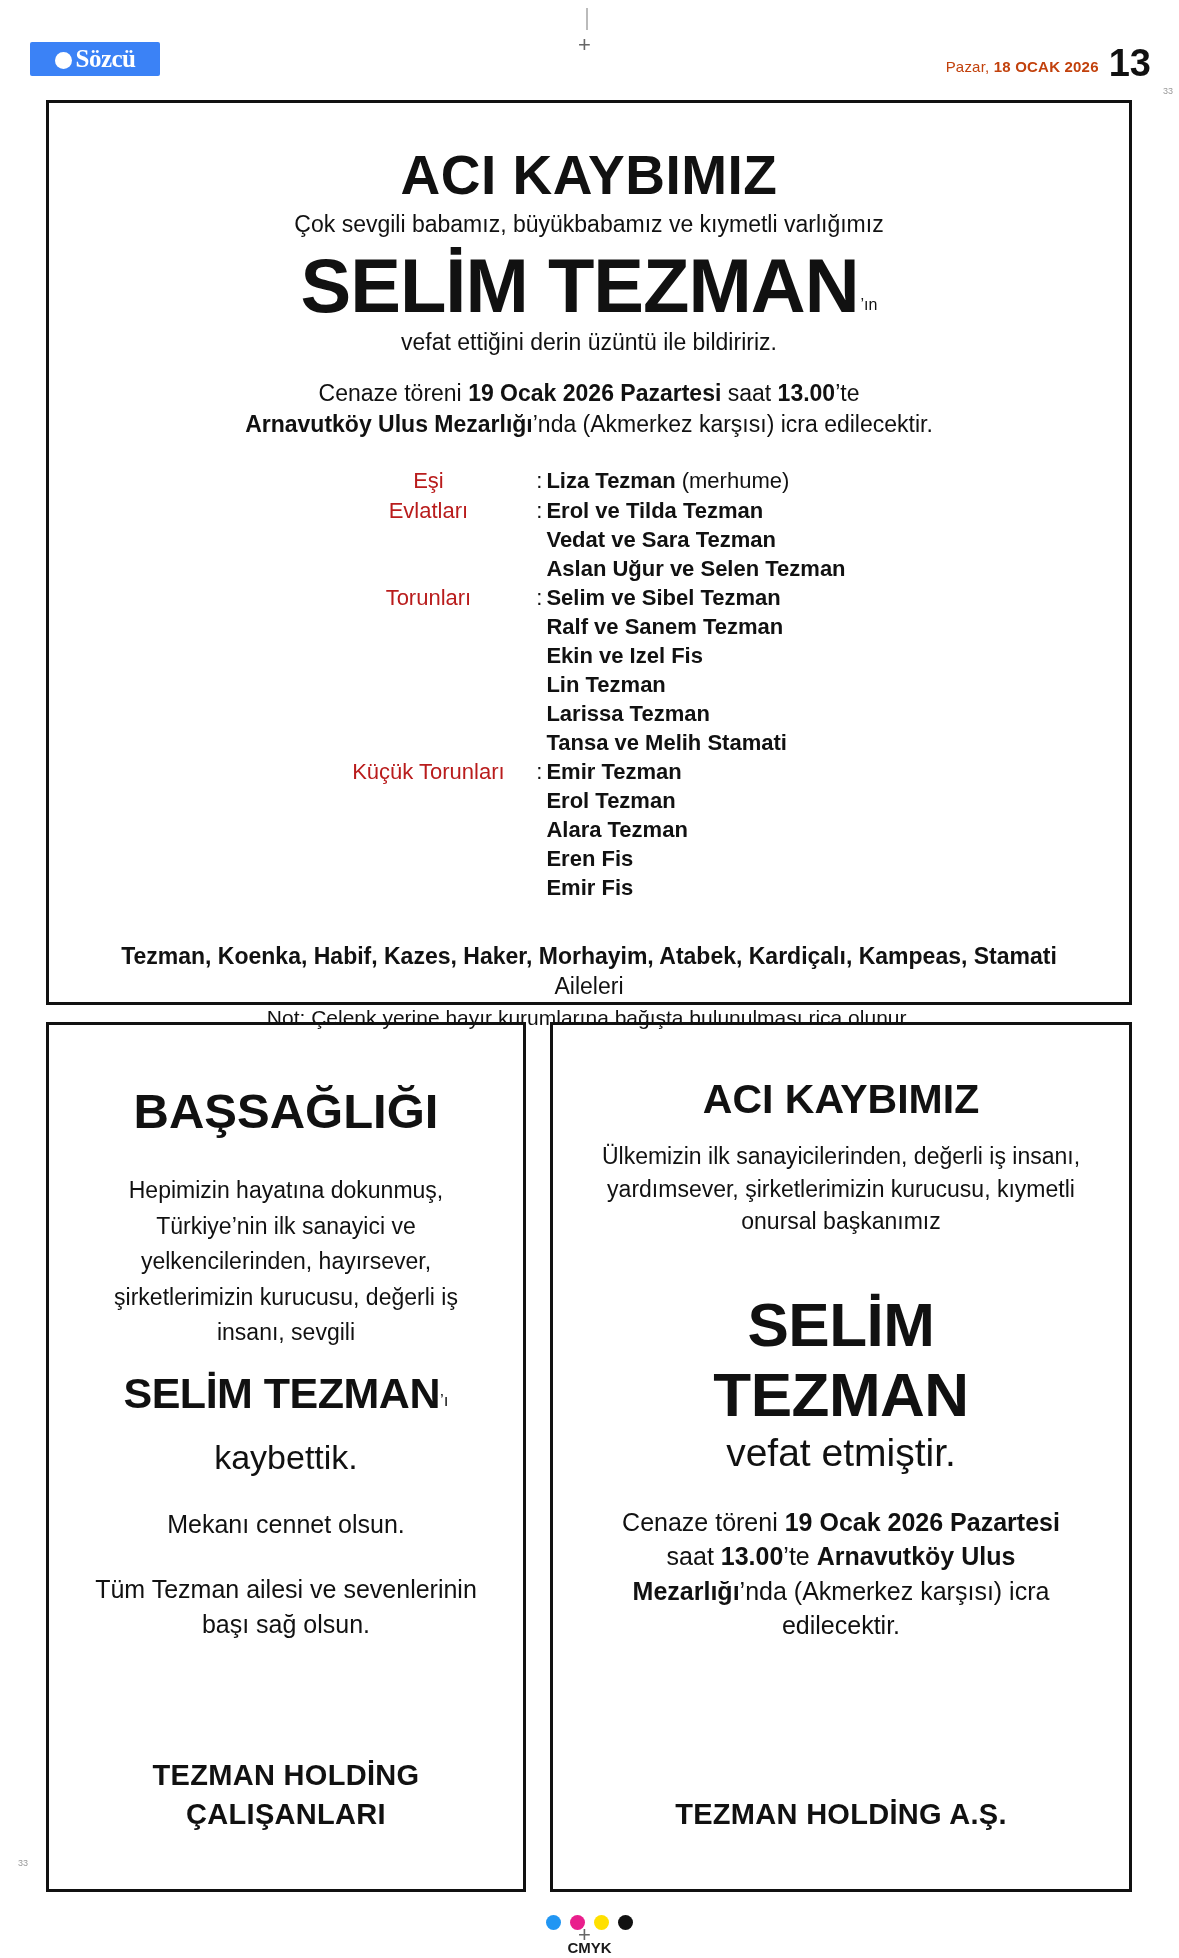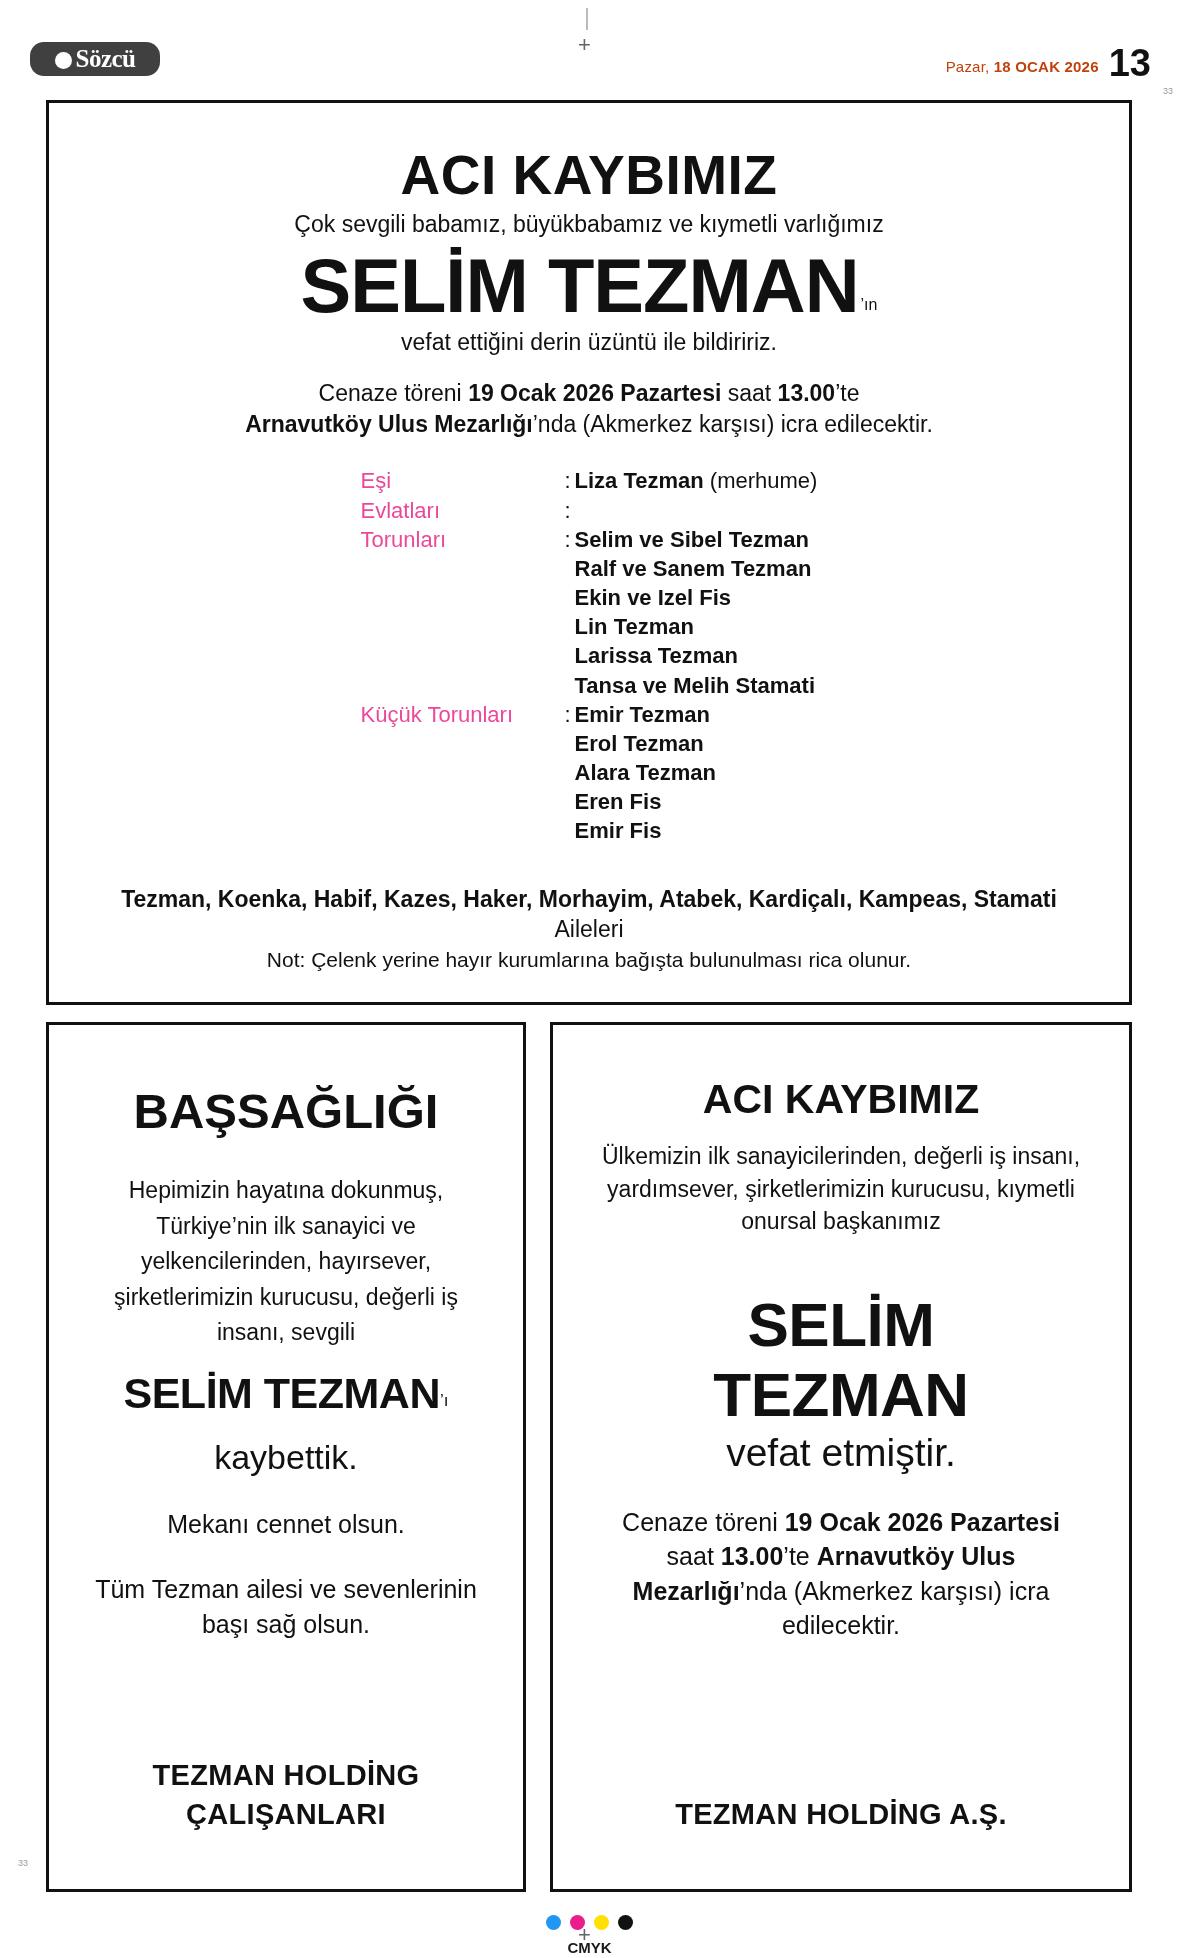--- a/index.html
+++ b/index.html
@@ -22,22 +22,22 @@
     position: relative;
     height: 86px;
     padding: 0 28px;
   }
   .logo {
     position: absolute;
     left: 30px;
     top: 42px;
     width: 130px;
     height: 34px;
-    background: #404040;
-    border-radius: 14px;
+    background: #3b82f6;
+    border-radius: 2px;
     display: flex;
     align-items: center;
     justify-content: center;
     color: #ffffff;
     font-family: "Liberation Serif", serif;
     font-weight: bold;
     font-size: 25px;
     letter-spacing: -0.5px;
   }
   .logo .owl {
@@ -152,23 +152,23 @@
     margin: 0 auto 8px auto;
   }
   .rel-row {
     display: flex;
     align-items: flex-start;
     font-size: 22px;
     line-height: 1.35;
   }
   .rel-label {
     width: 200px;
-    text-align: left;
+    text-align: center;
     padding-right: 8px;
-    color: #ec4899;
+    color: #b91c1c;
   }
   .rel-colon {
     width: 14px;
     text-align: center;
   }
   .rel-values { font-weight: bold; }
   .rel-values .plain { font-weight: normal; }
   .rel-values div { line-height: 1.32; }
 
   .families {
@@ -363,20 +363,25 @@
       <div class="rel-label">Eşi</div>
       <div class="rel-colon">:</div>
       <div class="rel-values">
         <div><span>Liza Tezman </span><span class="plain">(merhume)</span></div>
       </div>
     </div>
 
     <div class="rel-row">
       <div class="rel-label">Evlatları</div>
       <div class="rel-colon">:</div>
+      <div class="rel-values">
+        <div>Erol ve Tilda Tezman</div>
+        <div>Vedat ve Sara Tezman</div>
+        <div>Aslan Uğur ve Selen Tezman</div>
+      </div>
     </div>
 
     <div class="rel-row">
       <div class="rel-label">Torunları</div>
       <div class="rel-colon">:</div>
       <div class="rel-values">
         <div>Selim ve Sibel Tezman</div>
         <div>Ralf ve Sanem Tezman</div>
         <div>Ekin ve Izel Fis</div>
         <div>Lin Tezman</div>

